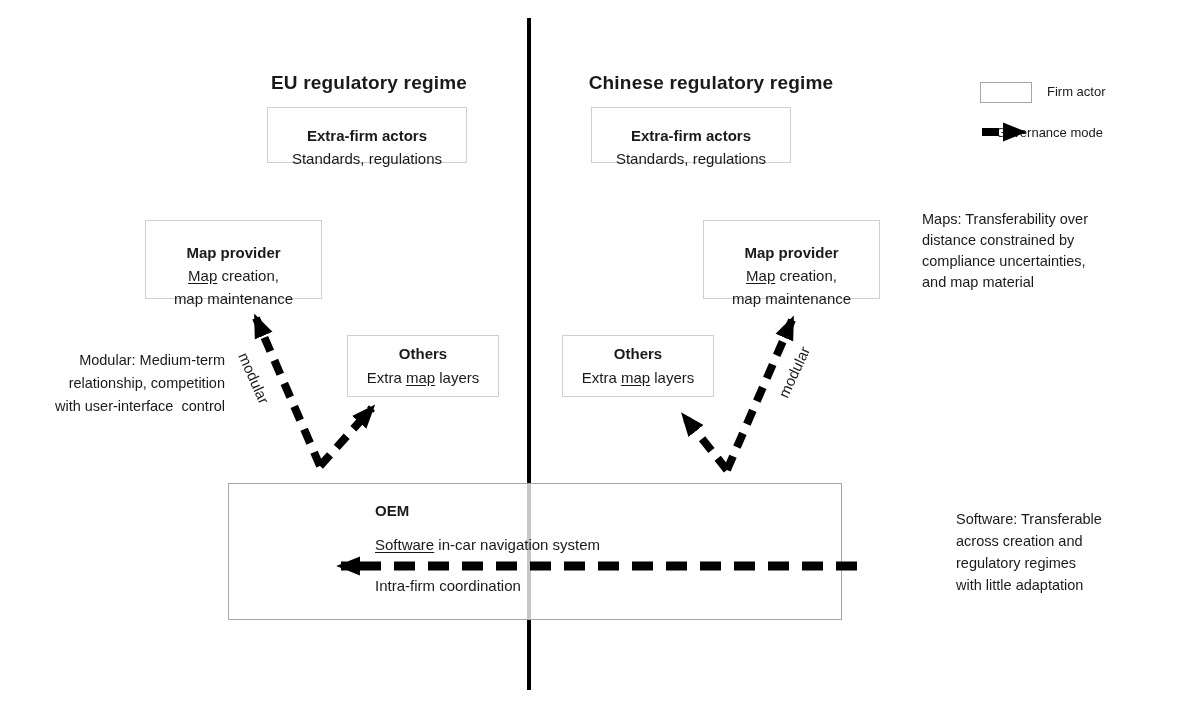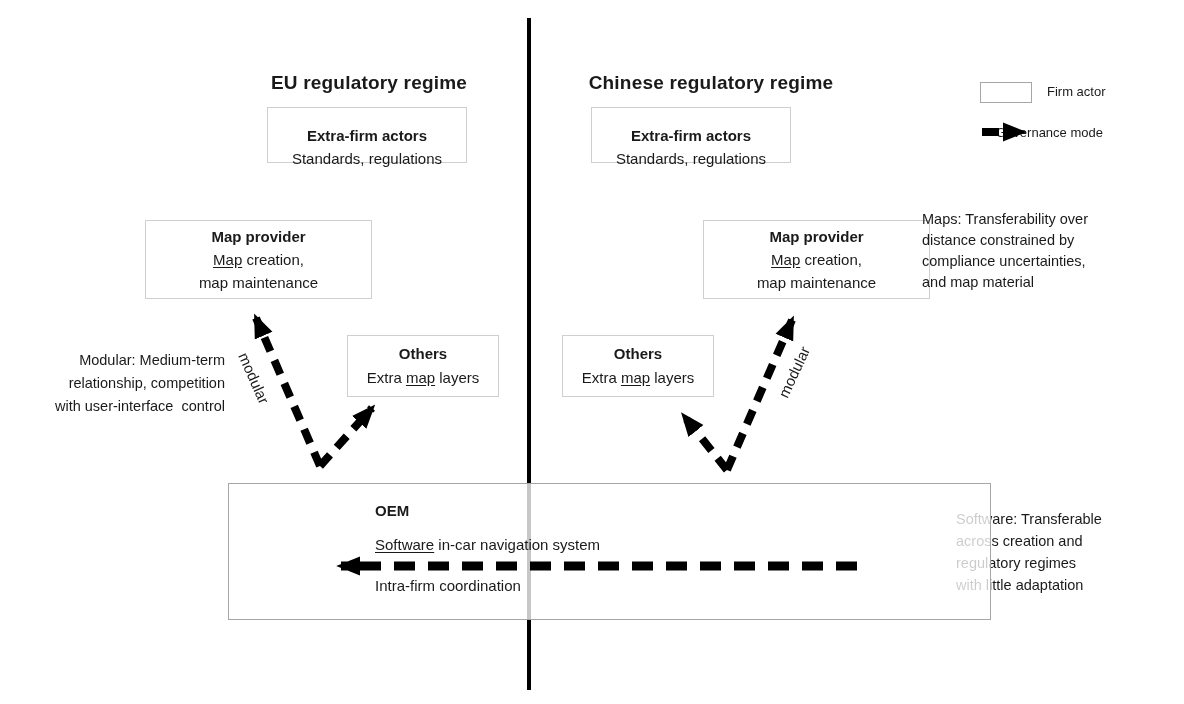--- a/index.html
+++ b/index.html
@@ -22,30 +22,30 @@
   .regime-title.cn{left:511px;width:400px;}
 
   .fbox{background:#fff;border:1px solid var(--box-border);text-align:center;font-size:15px;z-index:1;box-sizing:border-box;}
   .fbox .b{font-weight:bold;}
   .fbox .ln{line-height:23px;white-space:nowrap;}
 
   .extra-firm{top:107px;width:200px;height:56px;padding-top:16px;}
   .extra-firm.eu{left:267px;}
   .extra-firm.cn{left:591px;}
 
-  .map-provider{top:220px;width:227px;height:79px;padding-top:4px;}
+  .map-provider{top:220px;width:177px;height:79px;padding-top:20px;}
   .map-provider.eu{left:145px;}
   .map-provider.cn{left:703px;}
 
   .others{top:335px;width:152px;height:62px;padding-top:6px;}
   .others .ln{line-height:24px;}
   .others.eu{left:347px;}
   .others.cn{left:562px;}
 
-  .oem-box{left:228px;top:483px;width:763px;height:137px;background:rgba(255,255,255,0.78);
+  .oem-box{left:228px;top:483px;width:614px;height:137px;background:rgba(255,255,255,0.78);
            border:1px solid var(--oem-border);z-index:1;box-sizing:border-box;}
   .oem-title{left:146px;top:18px;font-size:15px;font-weight:bold;}
   .oem-line{left:146px;top:52px;font-size:15px;}
   .oem-arrow-label{left:146px;top:93px;font-size:15px;}
 
   u{text-decoration:underline;text-underline-offset:2px;}
 
   .annotation{font-size:14.5px;z-index:1;}
   .annotation .al{white-space:pre;line-height:21px;}
   .ann-modular{left:0px;width:225px;top:349px;text-align:right;}

